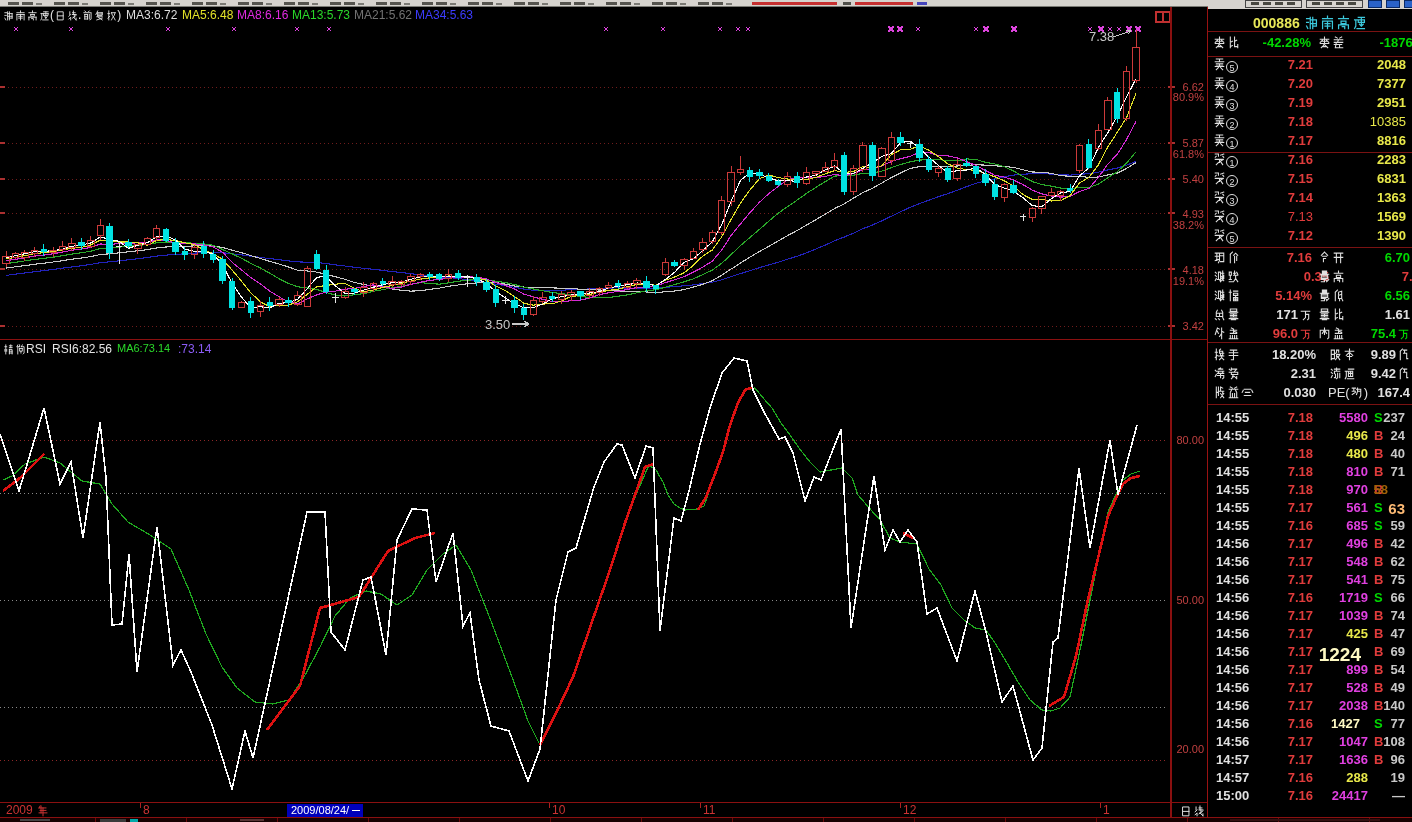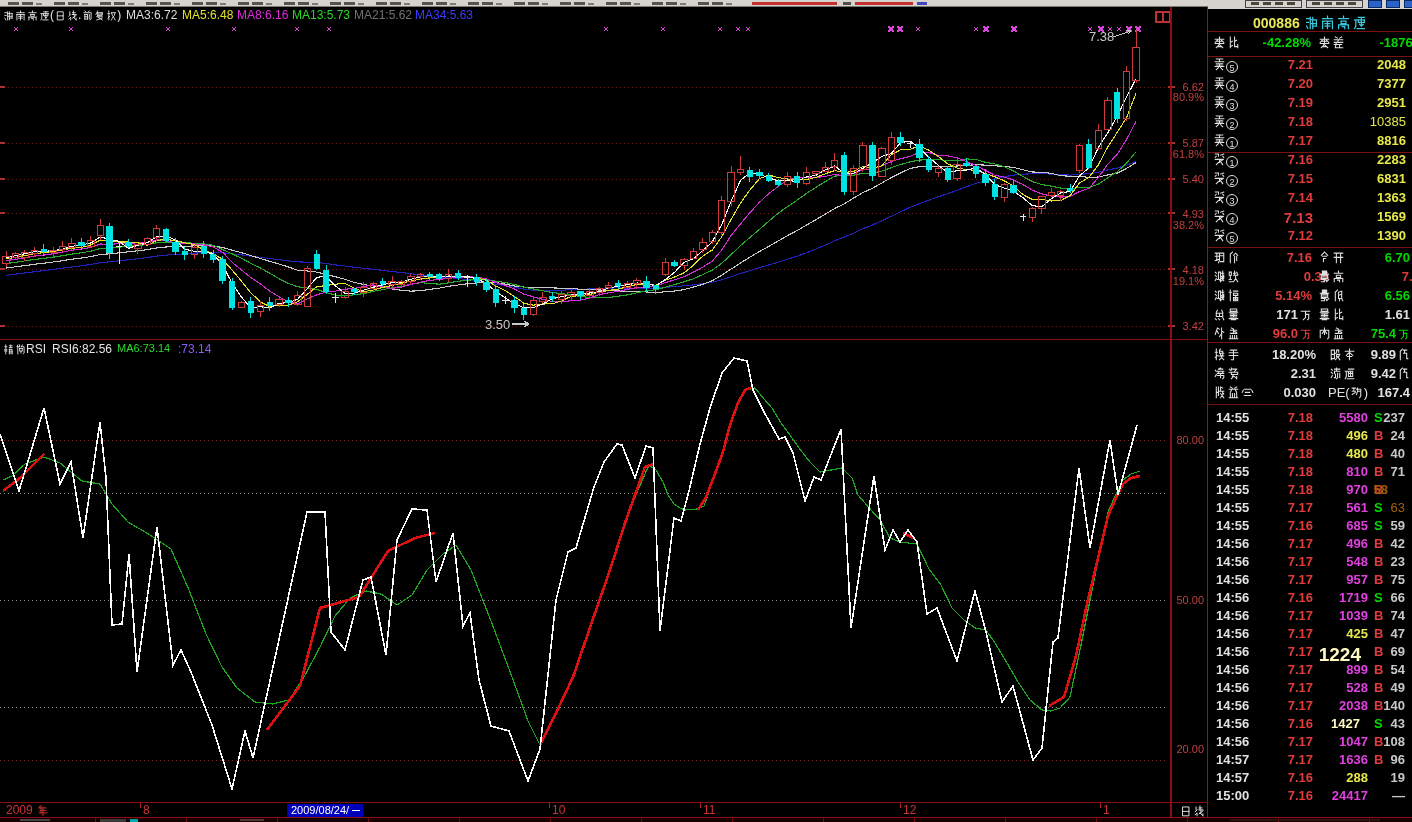--- a/index.html
+++ b/index.html
@@ -613,21 +613,21 @@
     <span style="position:absolute;left:5px;top:0;color:#e0e0e0;font-size:13px;font-weight:normal;white-space:nowrap"><svg class="cj" width="13" height="13" viewBox="-0.5 -1 11 12.2" style="width:13px;height:13px">
         <path d="M1 0 L4 0 L4 2 M6 1 L9 0 M1 3 L2 2 M9 3 L8 2 M1 5 L9 5 L5 7 M5 5 L5 8 M4 8 L2 10 M6 7 L8 10" stroke="currentColor" stroke-width="1.00" fill="none" stroke-linecap="square"></path>
       </svg><span style="display:inline-block;width:12px;height:12px;border:1px solid currentColor;border-radius:50%;font-size:9px;line-height:12px;text-align:center;vertical-align:-2px;font-weight:normal">3</span></span>
     <span style="position:absolute;right:99px;top:0;color:#e03c3c;font-size:13px;font-weight:bold;white-space:nowrap">7.14</span>
     <span style="position:absolute;right:6px;top:0;color:#e8e84a;font-size:13px;font-weight:bold;white-space:nowrap">1363</span>
   </div>
 <div class="ab" style="left:1207px;top:209px;width:205px;height:19px">
     <span style="position:absolute;left:5px;top:0;color:#e0e0e0;font-size:13px;font-weight:normal;white-space:nowrap"><svg class="cj" width="13" height="13" viewBox="-0.5 -1 11 12.2" style="width:13px;height:13px">
         <path d="M1 0 L4 0 L4 2 M6 1 L9 0 M1 3 L2 2 M9 3 L8 2 M1 5 L9 5 L5 7 M5 5 L5 8 M4 8 L2 10 M6 7 L8 10" stroke="currentColor" stroke-width="1.00" fill="none" stroke-linecap="square"></path>
       </svg><span style="display:inline-block;width:12px;height:12px;border:1px solid currentColor;border-radius:50%;font-size:9px;line-height:12px;text-align:center;vertical-align:-2px;font-weight:normal">4</span></span>
-    <span style="position:absolute;right:99px;top:0;color:#e03c3c;font-size:15px;font-weight:bold;white-space:nowrap">7.13</span>
+    <span style="position:absolute;right:99px;top:0;color:#e03c3c;font-size:13px;font-weight:normal;white-space:nowrap">7.13</span>
     <span style="position:absolute;right:6px;top:0;color:#e8e84a;font-size:13px;font-weight:bold;white-space:nowrap">1569</span>
   </div>
 <div class="ab" style="left:1207px;top:228px;width:205px;height:19px">
     <span style="position:absolute;left:5px;top:0;color:#e0e0e0;font-size:13px;font-weight:normal;white-space:nowrap"><svg class="cj" width="13" height="13" viewBox="-0.5 -1 11 12.2" style="width:13px;height:13px">
         <path d="M1 0 L4 0 L4 2 M6 1 L9 0 M1 3 L2 2 M9 3 L8 2 M1 5 L9 5 L5 7 M5 5 L5 8 M4 8 L2 10 M6 7 L8 10" stroke="currentColor" stroke-width="1.00" fill="none" stroke-linecap="square"></path>
       </svg><span style="display:inline-block;width:12px;height:12px;border:1px solid currentColor;border-radius:50%;font-size:9px;line-height:12px;text-align:center;vertical-align:-2px;font-weight:normal">5</span></span>
     <span style="position:absolute;right:99px;top:0;color:#e03c3c;font-size:13px;font-weight:bold;white-space:nowrap">7.12</span>
     <span style="position:absolute;right:6px;top:0;color:#e8e84a;font-size:13px;font-weight:bold;white-space:nowrap">1390</span>
   </div>
 <div class="ab" style="left:1207px;top:250px;width:205px;height:19px">
@@ -785,47 +785,47 @@
     <span style="position:absolute;right:99px;top:0;color:#e03c3c;font-size:13px;font-weight:bold;white-space:nowrap">7.18</span>
     <span style="position:absolute;right:44px;top:0;color:#e040e0;font-size:13px;font-weight:bold;white-space:nowrap">970</span>
     <span style="position:absolute;left:167px;top:0;color:#e03c3c;font-size:13px;font-weight:bold;white-space:nowrap">B</span>
     <span style="position:absolute;right:24px;top:0;color:#a16207;font-size:13px;font-weight:bold;white-space:nowrap">58</span>
   </div>
 <div class="ab" style="left:1207px;top:500px;width:205px;height:19px">
     <span style="position:absolute;left:9px;top:0;color:#e0e0e0;font-size:13px;font-weight:bold;white-space:nowrap">14:55</span>
     <span style="position:absolute;right:99px;top:0;color:#e03c3c;font-size:13px;font-weight:bold;white-space:nowrap">7.17</span>
     <span style="position:absolute;right:44px;top:0;color:#e040e0;font-size:13px;font-weight:bold;white-space:nowrap">561</span>
     <span style="position:absolute;left:167px;top:0;color:#00d800;font-size:13px;font-weight:bold;white-space:nowrap">S</span>
-    <span style="position:absolute;right:7px;top:0;color:#a16207;font-size:13px;font-weight:normal;white-space:nowrap">63</span>
+    <span style="position:absolute;right:7px;top:0;color:#fdba74;font-size:15px;font-weight:bold;white-space:nowrap">63</span>
   </div>
 <div class="ab" style="left:1207px;top:518px;width:205px;height:19px">
     <span style="position:absolute;left:9px;top:0;color:#e0e0e0;font-size:13px;font-weight:bold;white-space:nowrap">14:55</span>
     <span style="position:absolute;right:99px;top:0;color:#e03c3c;font-size:13px;font-weight:bold;white-space:nowrap">7.16</span>
     <span style="position:absolute;right:44px;top:0;color:#e040e0;font-size:13px;font-weight:bold;white-space:nowrap">685</span>
     <span style="position:absolute;left:167px;top:0;color:#00d800;font-size:13px;font-weight:bold;white-space:nowrap">S</span>
     <span style="position:absolute;right:7px;top:0;color:#c8c8c8;font-size:13px;font-weight:bold;white-space:nowrap">59</span>
   </div>
 <div class="ab" style="left:1207px;top:536px;width:205px;height:19px">
     <span style="position:absolute;left:9px;top:0;color:#e0e0e0;font-size:13px;font-weight:bold;white-space:nowrap">14:56</span>
     <span style="position:absolute;right:99px;top:0;color:#e03c3c;font-size:13px;font-weight:bold;white-space:nowrap">7.17</span>
     <span style="position:absolute;right:44px;top:0;color:#e040e0;font-size:13px;font-weight:bold;white-space:nowrap">496</span>
     <span style="position:absolute;left:167px;top:0;color:#e03c3c;font-size:13px;font-weight:bold;white-space:nowrap">B</span>
     <span style="position:absolute;right:7px;top:0;color:#c8c8c8;font-size:13px;font-weight:bold;white-space:nowrap">42</span>
   </div>
 <div class="ab" style="left:1207px;top:554px;width:205px;height:19px">
     <span style="position:absolute;left:9px;top:0;color:#e0e0e0;font-size:13px;font-weight:bold;white-space:nowrap">14:56</span>
     <span style="position:absolute;right:99px;top:0;color:#e03c3c;font-size:13px;font-weight:bold;white-space:nowrap">7.17</span>
     <span style="position:absolute;right:44px;top:0;color:#e040e0;font-size:13px;font-weight:bold;white-space:nowrap">548</span>
     <span style="position:absolute;left:167px;top:0;color:#e03c3c;font-size:13px;font-weight:bold;white-space:nowrap">B</span>
-    <span style="position:absolute;right:7px;top:0;color:#c8c8c8;font-size:13px;font-weight:bold;white-space:nowrap">23</span>
+    <span style="position:absolute;right:7px;top:0;color:#c8c8c8;font-size:13px;font-weight:bold;white-space:nowrap">62</span>
   </div>
 <div class="ab" style="left:1207px;top:572px;width:205px;height:19px">
     <span style="position:absolute;left:9px;top:0;color:#e0e0e0;font-size:13px;font-weight:bold;white-space:nowrap">14:56</span>
     <span style="position:absolute;right:99px;top:0;color:#e03c3c;font-size:13px;font-weight:bold;white-space:nowrap">7.17</span>
-    <span style="position:absolute;right:44px;top:0;color:#e040e0;font-size:13px;font-weight:bold;white-space:nowrap">957</span>
+    <span style="position:absolute;right:44px;top:0;color:#e040e0;font-size:13px;font-weight:bold;white-space:nowrap">541</span>
     <span style="position:absolute;left:167px;top:0;color:#e03c3c;font-size:13px;font-weight:bold;white-space:nowrap">B</span>
     <span style="position:absolute;right:7px;top:0;color:#c8c8c8;font-size:13px;font-weight:bold;white-space:nowrap">75</span>
   </div>
 <div class="ab" style="left:1207px;top:590px;width:205px;height:19px">
     <span style="position:absolute;left:9px;top:0;color:#e0e0e0;font-size:13px;font-weight:bold;white-space:nowrap">14:56</span>
     <span style="position:absolute;right:99px;top:0;color:#e03c3c;font-size:13px;font-weight:bold;white-space:nowrap">7.16</span>
     <span style="position:absolute;right:44px;top:0;color:#e040e0;font-size:13px;font-weight:bold;white-space:nowrap">1719</span>
     <span style="position:absolute;left:167px;top:0;color:#00d800;font-size:13px;font-weight:bold;white-space:nowrap">S</span>
     <span style="position:absolute;right:7px;top:0;color:#c8c8c8;font-size:13px;font-weight:bold;white-space:nowrap">66</span>
   </div>
@@ -869,21 +869,21 @@
     <span style="position:absolute;right:99px;top:0;color:#e03c3c;font-size:13px;font-weight:bold;white-space:nowrap">7.17</span>
     <span style="position:absolute;right:44px;top:0;color:#e040e0;font-size:13px;font-weight:bold;white-space:nowrap">2038</span>
     <span style="position:absolute;left:167px;top:0;color:#e03c3c;font-size:13px;font-weight:bold;white-space:nowrap">B</span>
     <span style="position:absolute;right:7px;top:0;color:#c8c8c8;font-size:13px;font-weight:bold;white-space:nowrap">140</span>
   </div>
 <div class="ab" style="left:1207px;top:716px;width:205px;height:19px">
     <span style="position:absolute;left:9px;top:0;color:#e0e0e0;font-size:13px;font-weight:bold;white-space:nowrap">14:56</span>
     <span style="position:absolute;right:99px;top:0;color:#e03c3c;font-size:13px;font-weight:bold;white-space:nowrap">7.16</span>
     <span style="position:absolute;right:52px;top:0;color:#fef9c3;font-size:13px;font-weight:bold;white-space:nowrap">1427</span>
     <span style="position:absolute;left:167px;top:0;color:#00d800;font-size:13px;font-weight:bold;white-space:nowrap">S</span>
-    <span style="position:absolute;right:7px;top:0;color:#c8c8c8;font-size:13px;font-weight:bold;white-space:nowrap">43</span>
+    <span style="position:absolute;right:7px;top:0;color:#c8c8c8;font-size:13px;font-weight:bold;white-space:nowrap">77</span>
   </div>
 <div class="ab" style="left:1207px;top:734px;width:205px;height:19px">
     <span style="position:absolute;left:9px;top:0;color:#e0e0e0;font-size:13px;font-weight:bold;white-space:nowrap">14:56</span>
     <span style="position:absolute;right:99px;top:0;color:#e03c3c;font-size:13px;font-weight:bold;white-space:nowrap">7.17</span>
     <span style="position:absolute;right:44px;top:0;color:#e040e0;font-size:13px;font-weight:bold;white-space:nowrap">1047</span>
     <span style="position:absolute;left:167px;top:0;color:#e03c3c;font-size:13px;font-weight:bold;white-space:nowrap">B</span>
     <span style="position:absolute;right:7px;top:0;color:#c8c8c8;font-size:13px;font-weight:bold;white-space:nowrap">108</span>
   </div>
 <div class="ab" style="left:1207px;top:752px;width:205px;height:19px">
     <span style="position:absolute;left:9px;top:0;color:#e0e0e0;font-size:13px;font-weight:bold;white-space:nowrap">14:57</span>

